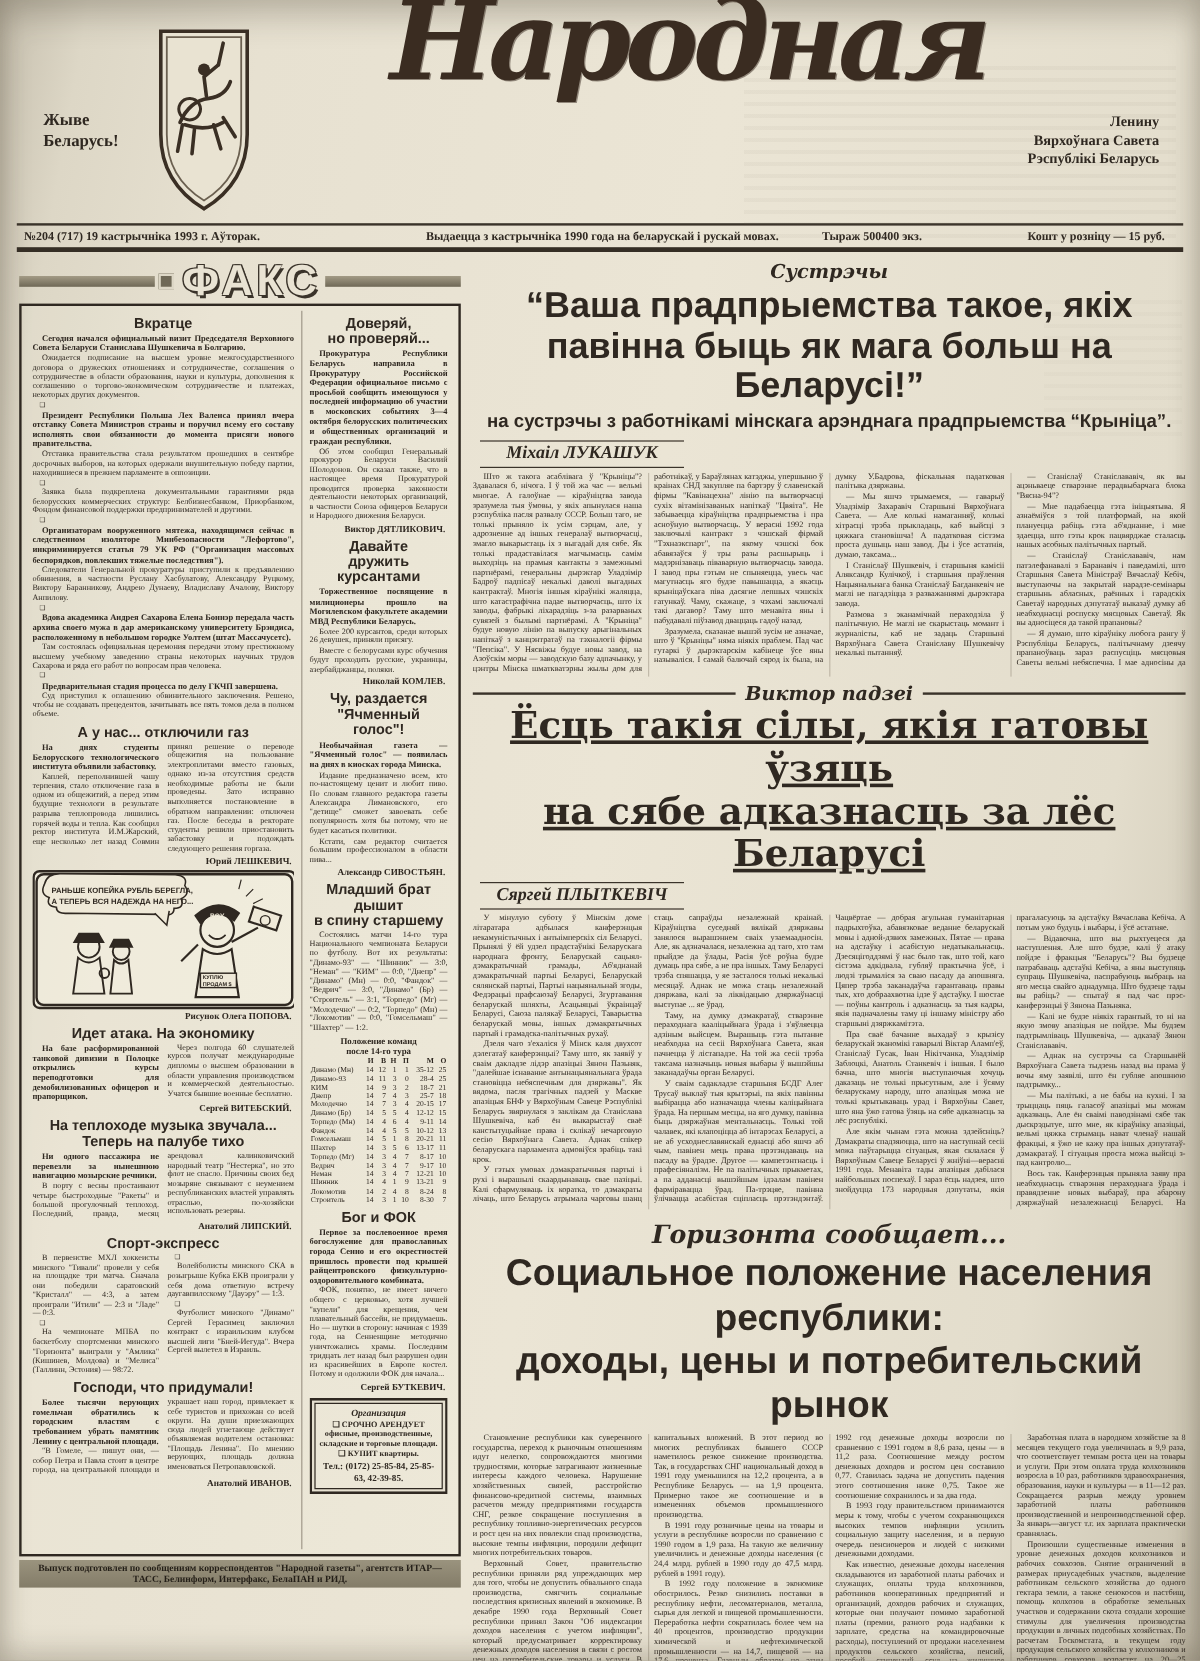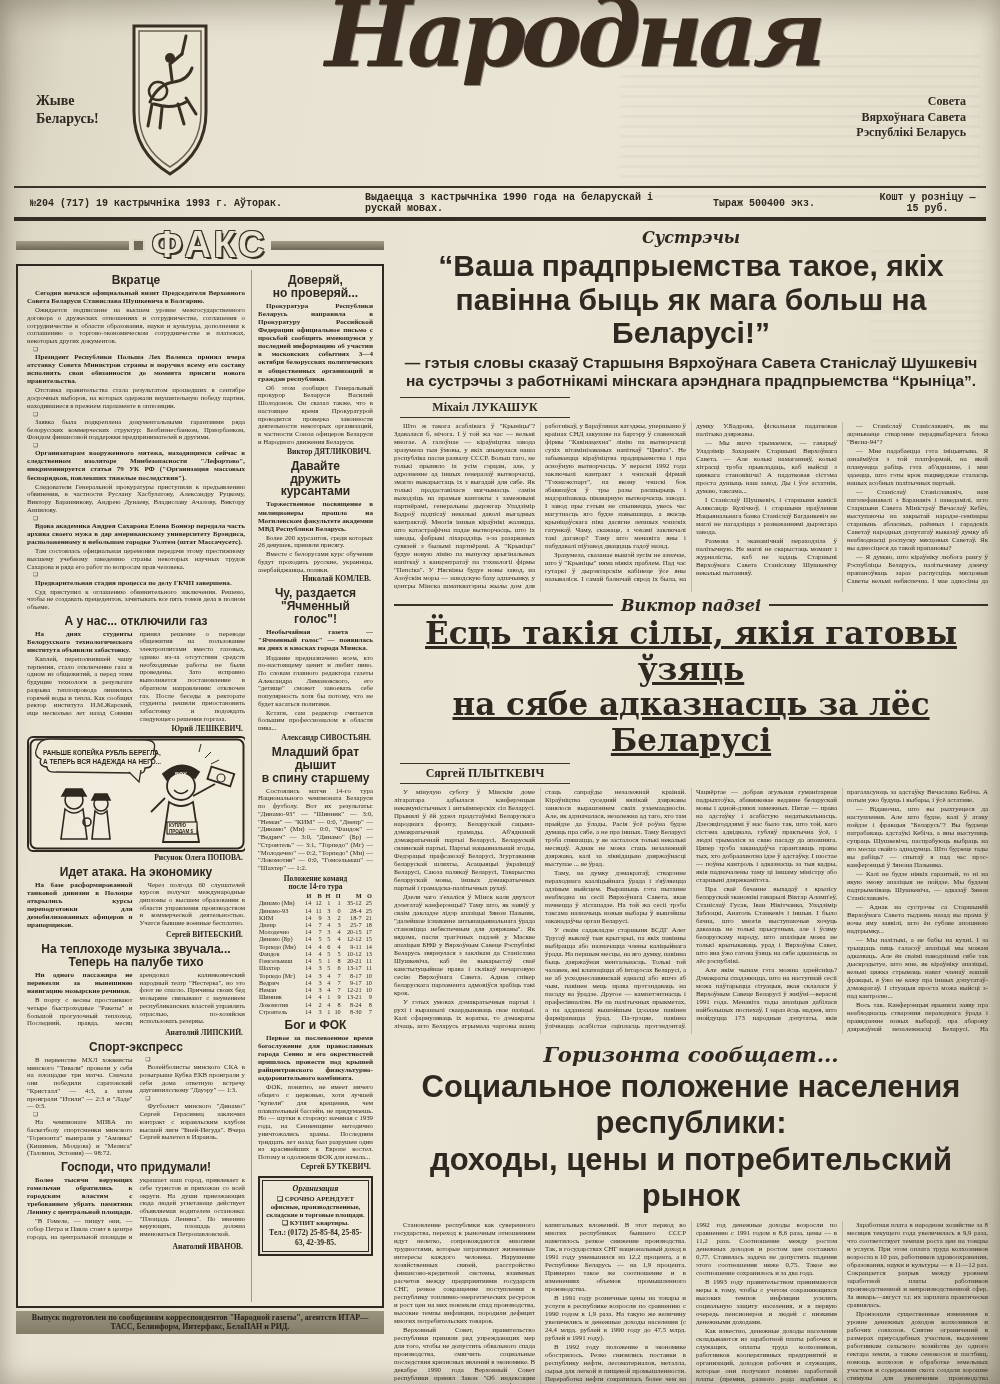--- a/index.html
+++ b/index.html
@@ -12,25 +12,25 @@
   
   .masthead{position:relative;height:186px;}
   .slogan{position:absolute;left:36px;top:92px;font-weight:bold;font-size:14px;line-height:1.25;}
   .emblem{position:absolute;left:128px;top:22px;}
   .logo{position:absolute;left:255px;top:-12px;width:640px;font-family:"DejaVu Serif",serif;
     font-style:italic;font-weight:bold;color:#3a2c21;text-shadow:1px 1px 0 rgba(58,44,33,.5);}
   .logo .l1{font-size:92px;letter-spacing:-5px;margin-left:70px;line-height:1;}
   .logo .l2{font-size:92px;letter-spacing:-5px;margin-left:205px;margin-top:-52px;line-height:1;}
   .organ{position:absolute;right:34px;top:94px;text-align:right;font-weight:bold;font-size:12px;line-height:1.3;}
   .rule-a{height:2px;background:#3a332a;margin:0 14px;}
-  .infobar{display:flex;align-items:center;padding:4px 18px 3px 30px;
-    font-family:Liberation Mono, monospace;font-weight:bold;font-size:10px;}
+  .infobar{display:flex;align-items:center;padding:4px 18px 3px 20px;
+    font-family:Liberation Serif, serif;font-weight:bold;font-size:10px;}
   .infobar .c1{width:335px;}
   .infobar .c2{width:330px;}
-  .infobar .c3{width:160px;margin-left:18px;}
+  .infobar .c3{width:160px;}
   .infobar .c4{flex:1;text-align:center;}
   .rule-b{height:4px;background:#352e25;margin:0 14px;}
   
   .content{display:flex;gap:10px;padding:5px 12px 0 16px;height:1108px;}
   .faks-region{width:368px;flex:none;display:flex;flex-direction:column;}
   .main-region{flex:1;min-width:0;}
   
   .faks-header{display:flex;align-items:center;height:34px;margin:2px 0 2px;}
   .faks-bar{height:9px;background:linear-gradient(#a39b86,#6f6856);flex:1;}
   .orn-square{width:13px;height:13px;margin:0 3px;background:#6f6856;
@@ -69,21 +69,21 @@
   
   .kicker{font-family:"DejaVu Serif",serif;font-style:italic;font-weight:bold;font-size:16px;
     text-align:center;margin:2px 0 1px;}
   .kicker-row{display:flex;align-items:center;gap:8px;margin:4px 0 0;}
   .kicker-row .ln{flex:1;height:2px;background:#3a332a;}
   .h1{font-family:"Liberation Sans",sans-serif;font-weight:bold;font-size:30px;line-height:1.12;
     text-align:center;margin:2px 0 4px;letter-spacing:0;}
   .subhead{font-family:"Liberation Sans",sans-serif;font-weight:bold;font-size:15.5px;line-height:1.2;
     text-align:center;margin:0 10px 6px;}
   .byline-box{width:170px;margin:0 0 4px 6px;border-top:1.5px solid #3a332a;border-bottom:1.5px solid #3a332a;
-    text-align:center;font-weight:bold;font-size:12px;padding:2px 0;}
+    text-align:center;font-weight:bold;font-size:15px;padding:2px 0;font-style:italic;}
   .art-body{column-gap:10px;column-rule:1px solid rgba(90,80,60,.28);overflow:hidden;column-fill:auto;}
   .art-body p{margin:0 0 1px;text-indent:9px;text-align:justify;font-size:6.9px;line-height:1.16;}
   .body1{columns:4;height:170px;}
   .body2{columns:4;height:246px;}
   .body3{columns:4;height:264px;position:relative;}
   .h2{font-family:"DejaVu Serif",serif;font-weight:bold;font-size:31px;line-height:1.15;
     text-align:center;margin:1px 0 4px;text-decoration:underline;}
   .h3{font-family:"Liberation Sans",sans-serif;font-weight:bold;font-size:31px;line-height:1.18;
     text-align:center;margin:0 0 6px;}
   .kicker-big{font-family:"DejaVu Serif",serif;font-style:italic;font-weight:bold;font-size:21px;
@@ -112,21 +112,21 @@
         <path d="M44 58 l-2 -16 M42 42 l12 -10"></path>
         <path d="M54 32 l4 -18"></path>
         <circle cx="42" cy="36" r="5" fill="#3a2f24" stroke="none"></circle>
         <path d="M30 60 a9 9 0 1 0 0.1 0" stroke-width="2.5"></path>
       </g>
     </svg>
     <div class="logo">
       <div class="l1">Народная</div>
     </div>
     <div class="organ">
-      <div>Совета</div>
+      <div>Ленину</div>
       <div>Вярхоўнага Савета</div>
       <div>Рэспублікі Беларусь</div>
     </div>
   </div>
 
   <div class="rule-a"></div>
   <div class="infobar">
     <div class="c1">№204 (717) 19 кастрычніка 1993 г. Аўторак.</div>
     <div class="c2">Выдаецца з кастрычніка 1990 года на беларускай і рускай мовах.</div>
     <div class="c3">Тыраж 500400 экз.</div>
@@ -494,21 +494,20 @@
 
     <div class="main-region">
 
       <div>
         <div class="kicker">Сустрэчы</div>
         <div class="h1">
           <div>“Ваша прадпрыемства такое, якіх</div>
           <div>павінна быць як мага больш на Беларусі!”</div>
         </div>
         <div class="subhead">
-          <div>— гэтыя словы сказаў Старшыня Вярхоўнага Савета Станіслаў Шушкевіч</div>
           <div>на сустрэчы з работнікамі мінскага арэнднага прадпрыемства “Крыніца”.</div>
         </div>
         <div class="byline-box">Міхаіл ЛУКАШУК</div>
         <div class="art-body body1">
             <p>Што ж такога асаблівага ў "Крыніцы"? Здавалася б, нічога. І ў той жа час — вельмі многае. А галоўнае — кіраўніцтва завода зразумела тыя ўмовы, у якіх апынулася наша рэспубліка пасля развалу СССР. Больш таго, не толькі прыняло іх усім сэрцам, але, у адрозненне ад іншых генералаў вытворчасці, змагло выкарыстаць іх з выгадай для сябе. Як толькі прадаставілася магчымасць самім выходзіць на прамыя кантакты з замежнымі партнёрамі, генеральны дырэктар Уладзімір Бадроў падпісаў некалькі даволі выгадных кантрактаў. Многія іншыя кіраўнікі жаляцца, што катастрафічна падае вытворчасць, што іх заводы, фабрыкі ліхарадзіць з-за разарваных сувязей з былымі партнёрамі. А "Крыніца" будуе новую лінію па выпуску арыгінальных напіткаў з канцэнтратаў па тэхналогіі фірмы "Пепсіка". У Нясвіжы будуе новы завод, на Азоўскім моры — заводскую базу адпачынку, у цэнтры Мінска шматкватэрны жылы дом для работнікаў, у Бараўлянах катэджы, упершыню ў краінах СНД закупляе па бартэру ў славенскай фірмы "Кавінацехна" лінію па вытворчасці сухіх вітамінізаваных напіткаў "Цвяіта". Не забываецца кіраўніцтва прадпрыемства і пра асноўную вытворчасць. У верасні 1992 года заключылі кантракт з чэшскай фірмай "Тэхнаэкспарт", па якому чэшскі бок абавязаўся ў тры разы расшырыць і мадэрнізаваць піваварную вытворчасць завода. І завод пры гэтым не спыняецца, увесь час магутнасць яго будзе павышацца, а якасць крыніцаўскага піва дасягне лепшых чэшскіх гатункаў. Чаму, скажаце, з чэхамі заключалі такі дагавор? Таму што менавіта яны і пабудавалі піўзавод дваццаць гадоў назад.</p>
             <p>Зразумела, сказанае вышэй зусім не азначае, што ў "Крыніцы" няма ніякіх праблем. Пад час гутаркі ў дырэктарскім кабінеце ўсе яны называліся. І самай балючай сярод іх была, на думку У.Бадрова, фіскальная падатковая палітыка дзяржавы.</p>
             <p>— Мы яшчэ трымаемся, — гаварыў Уладзімір Захаравіч Старшыні Вярхоўнага Савета. — Але колькі намаганняў, колькі хітрасці трэба прыкладаць, каб выйсці з цяжкага становішча! А падатковая сістэма проста душыць наш завод. Ды і ўсе астатнія, думаю, таксама...</p>
             <p>І Станіслаў Шушкевіч, і старшыня камісіі Аляксандр Кулічкоў, і старшыня праўлення Нацыянальнага банка Станіслаў Багданкевіч не маглі не пагадзіцца з разважаннямі дырэктара завода.</p>
             <p>Размова з эканамічнай пераходзіла ў палітычную. Не маглі не скарыстаць момант і журналісты, каб не задаць Старшыні Вярхоўнага Савета Станіславу Шушкевічу некалькі пытанняў.</p>
             <p>— Станіслаў Станіслававіч, як вы ацэньваеце стварэнне перадвыбарчага блока "Вясна-94"?</p>

